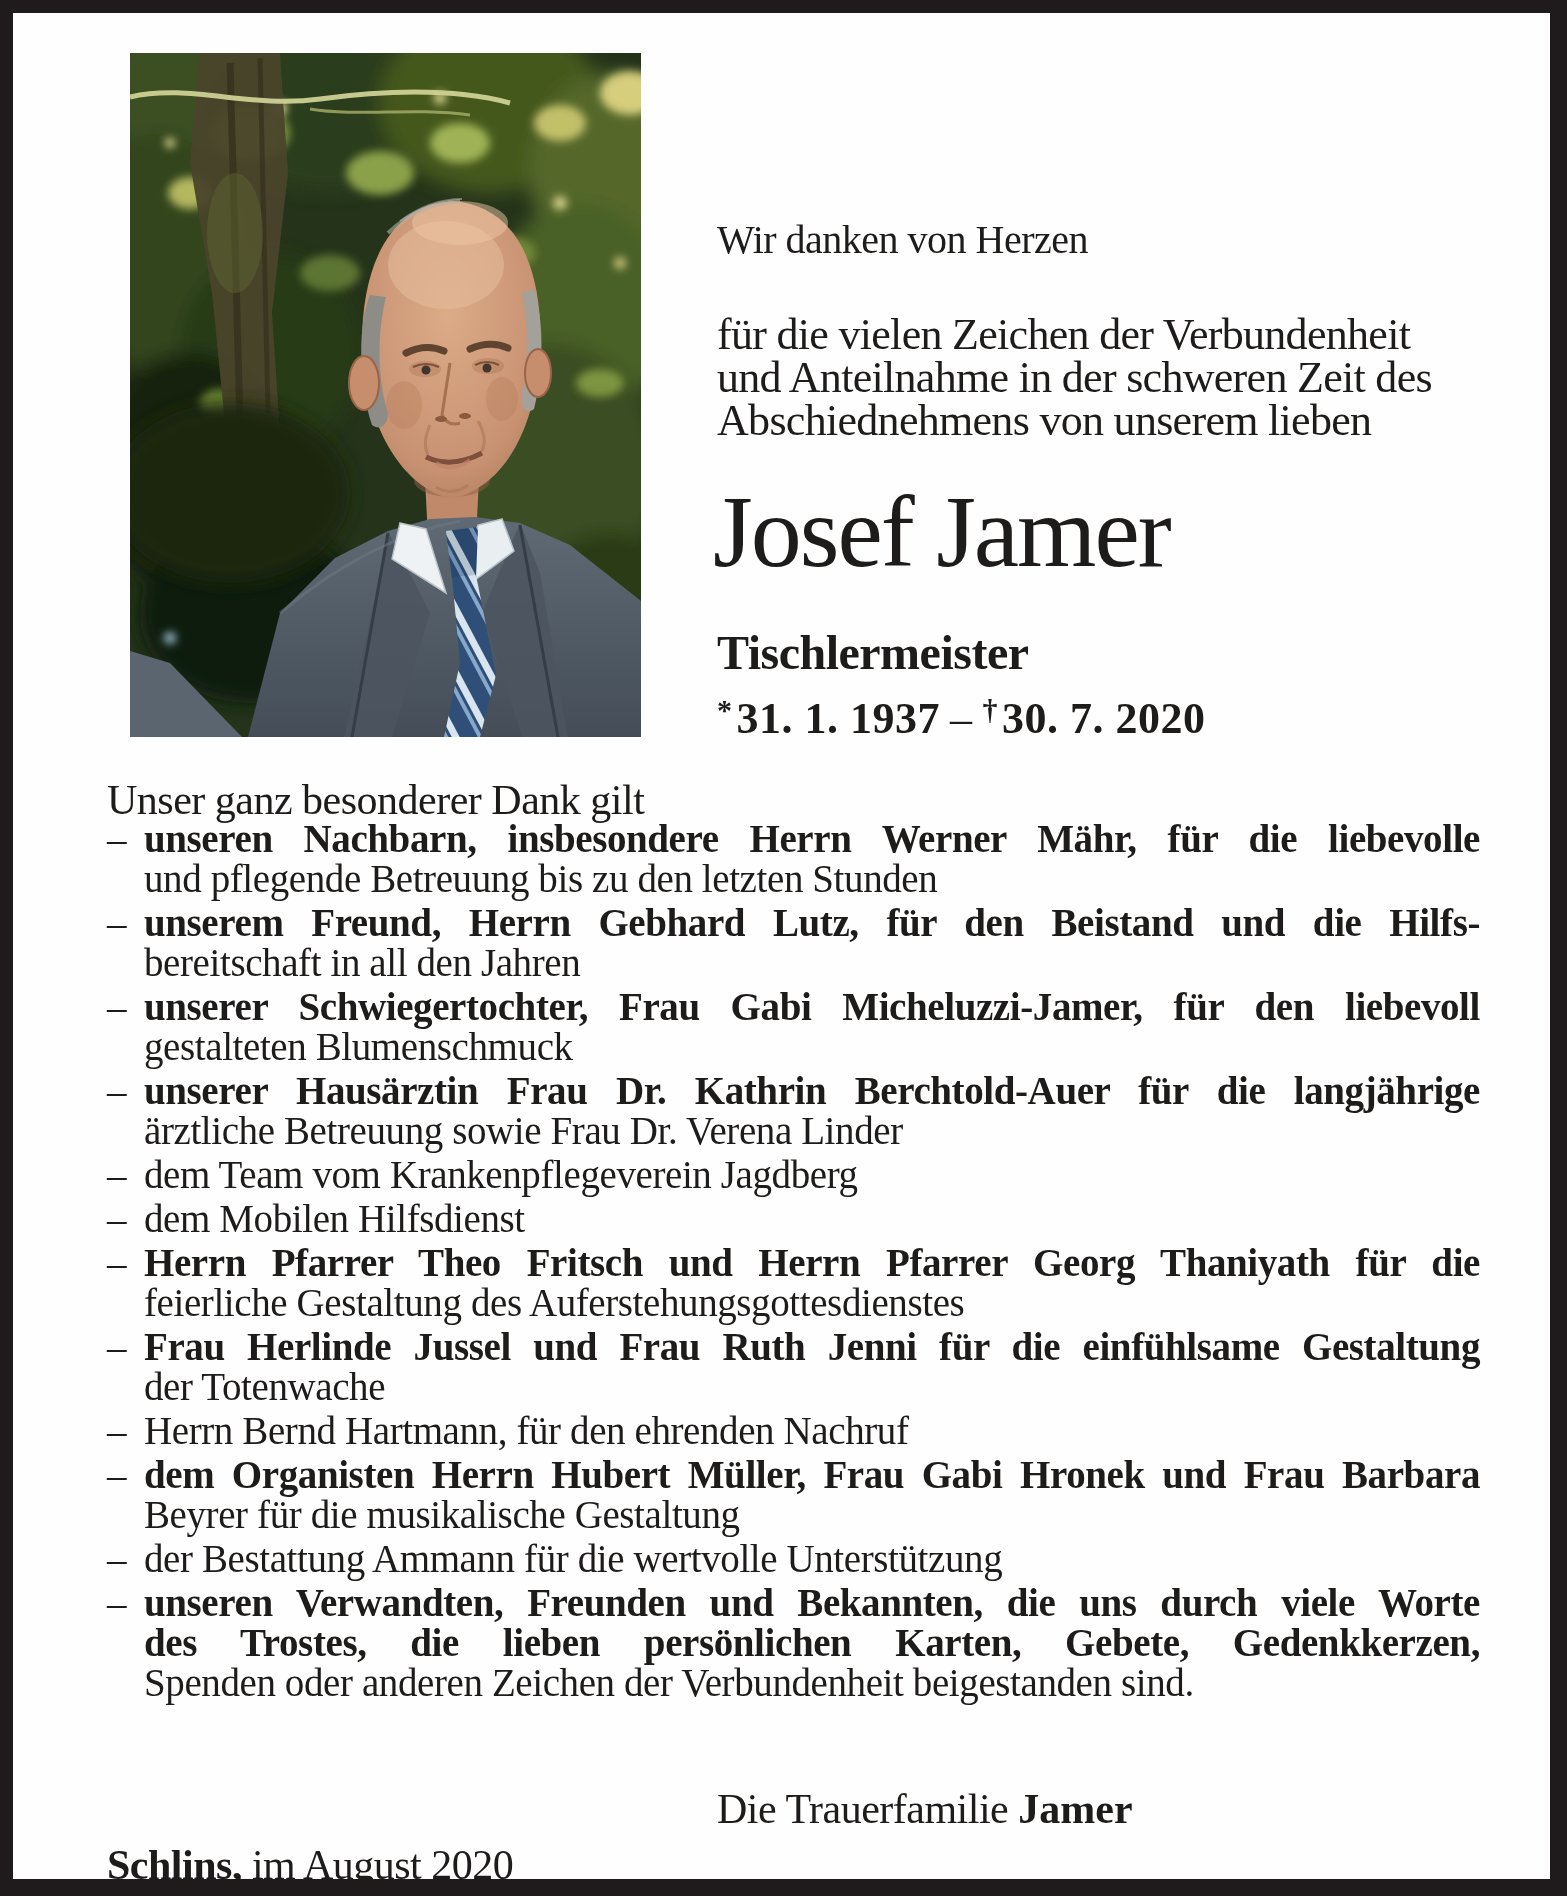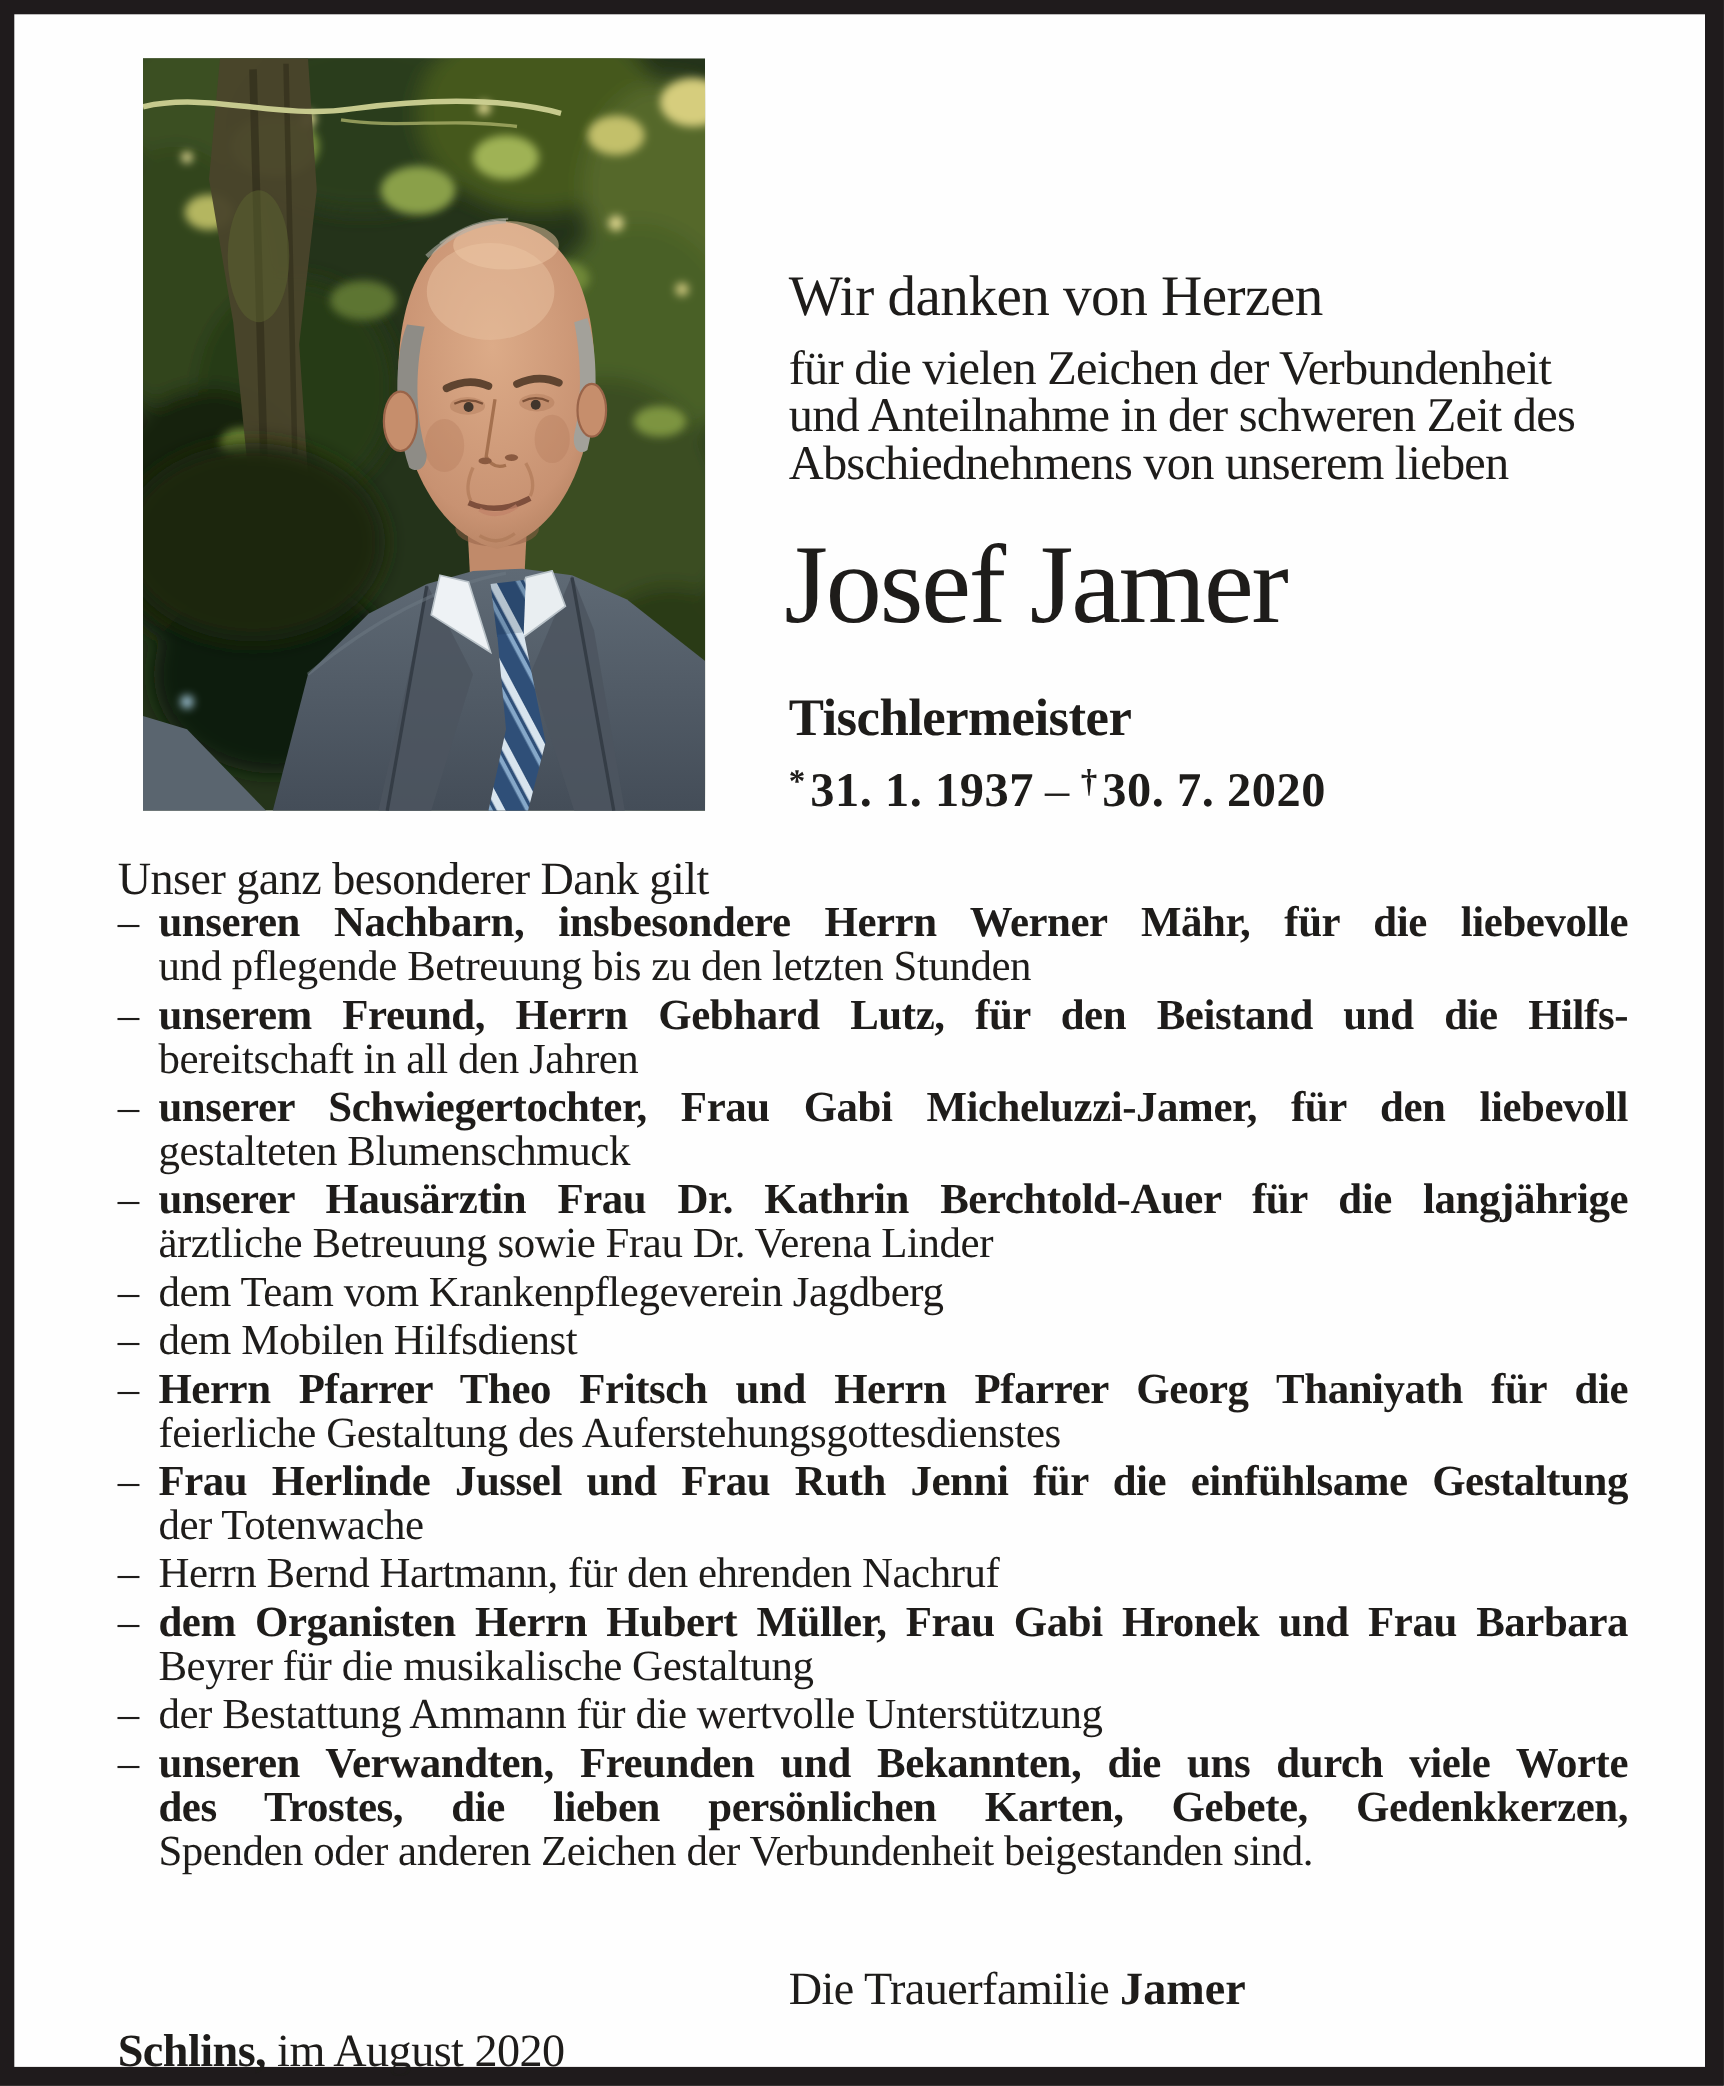--- a/index.html
+++ b/index.html
@@ -15,23 +15,22 @@
     position:absolute;
     left:13px; top:13px; right:17px; bottom:17px;
     background:#fefefe;
   }
   .abs { position:absolute; }
 
   .photo { left:117px; top:40px; width:511px; height:684px; display:block; }
 
   .intro-heading {
     left:704px; top:206px;
-    font-size:52px; line-height:1.05; letter-spacing:-0.5px;
-    white-space:nowrap;
-    margin-top:24px;
+    font-size:40px; line-height:1.05; letter-spacing:-0.5px;
+    white-space:nowrap;
   }
   .intro-para {
     left:704px; top:300px;
     font-size:44px; line-height:43px; letter-spacing:-0.7px;
     white-space:nowrap;
   }
   .deceased-name {
     left:700px; top:468px;
     font-size:102px; line-height:1; letter-spacing:-2px;
     white-space:nowrap;

